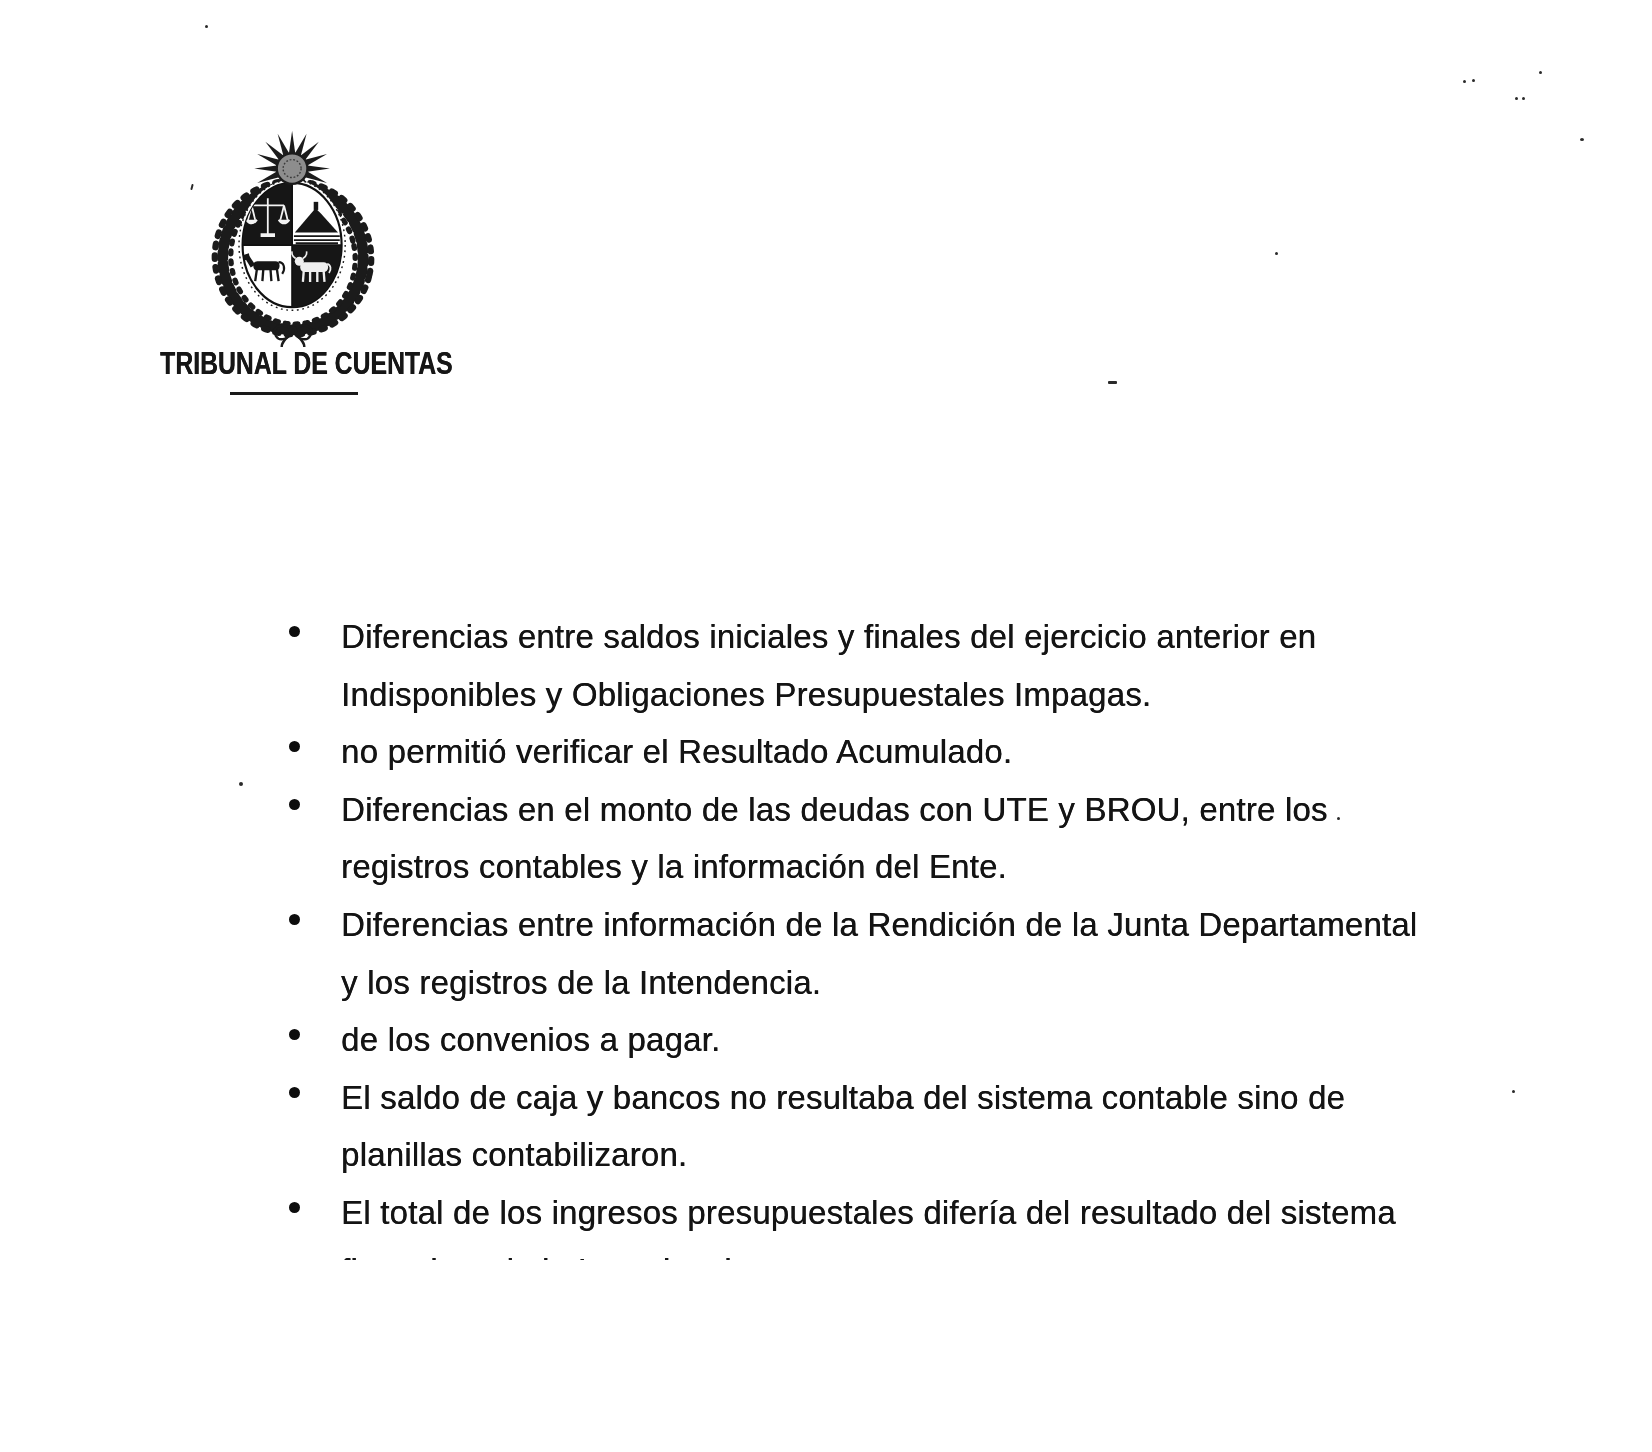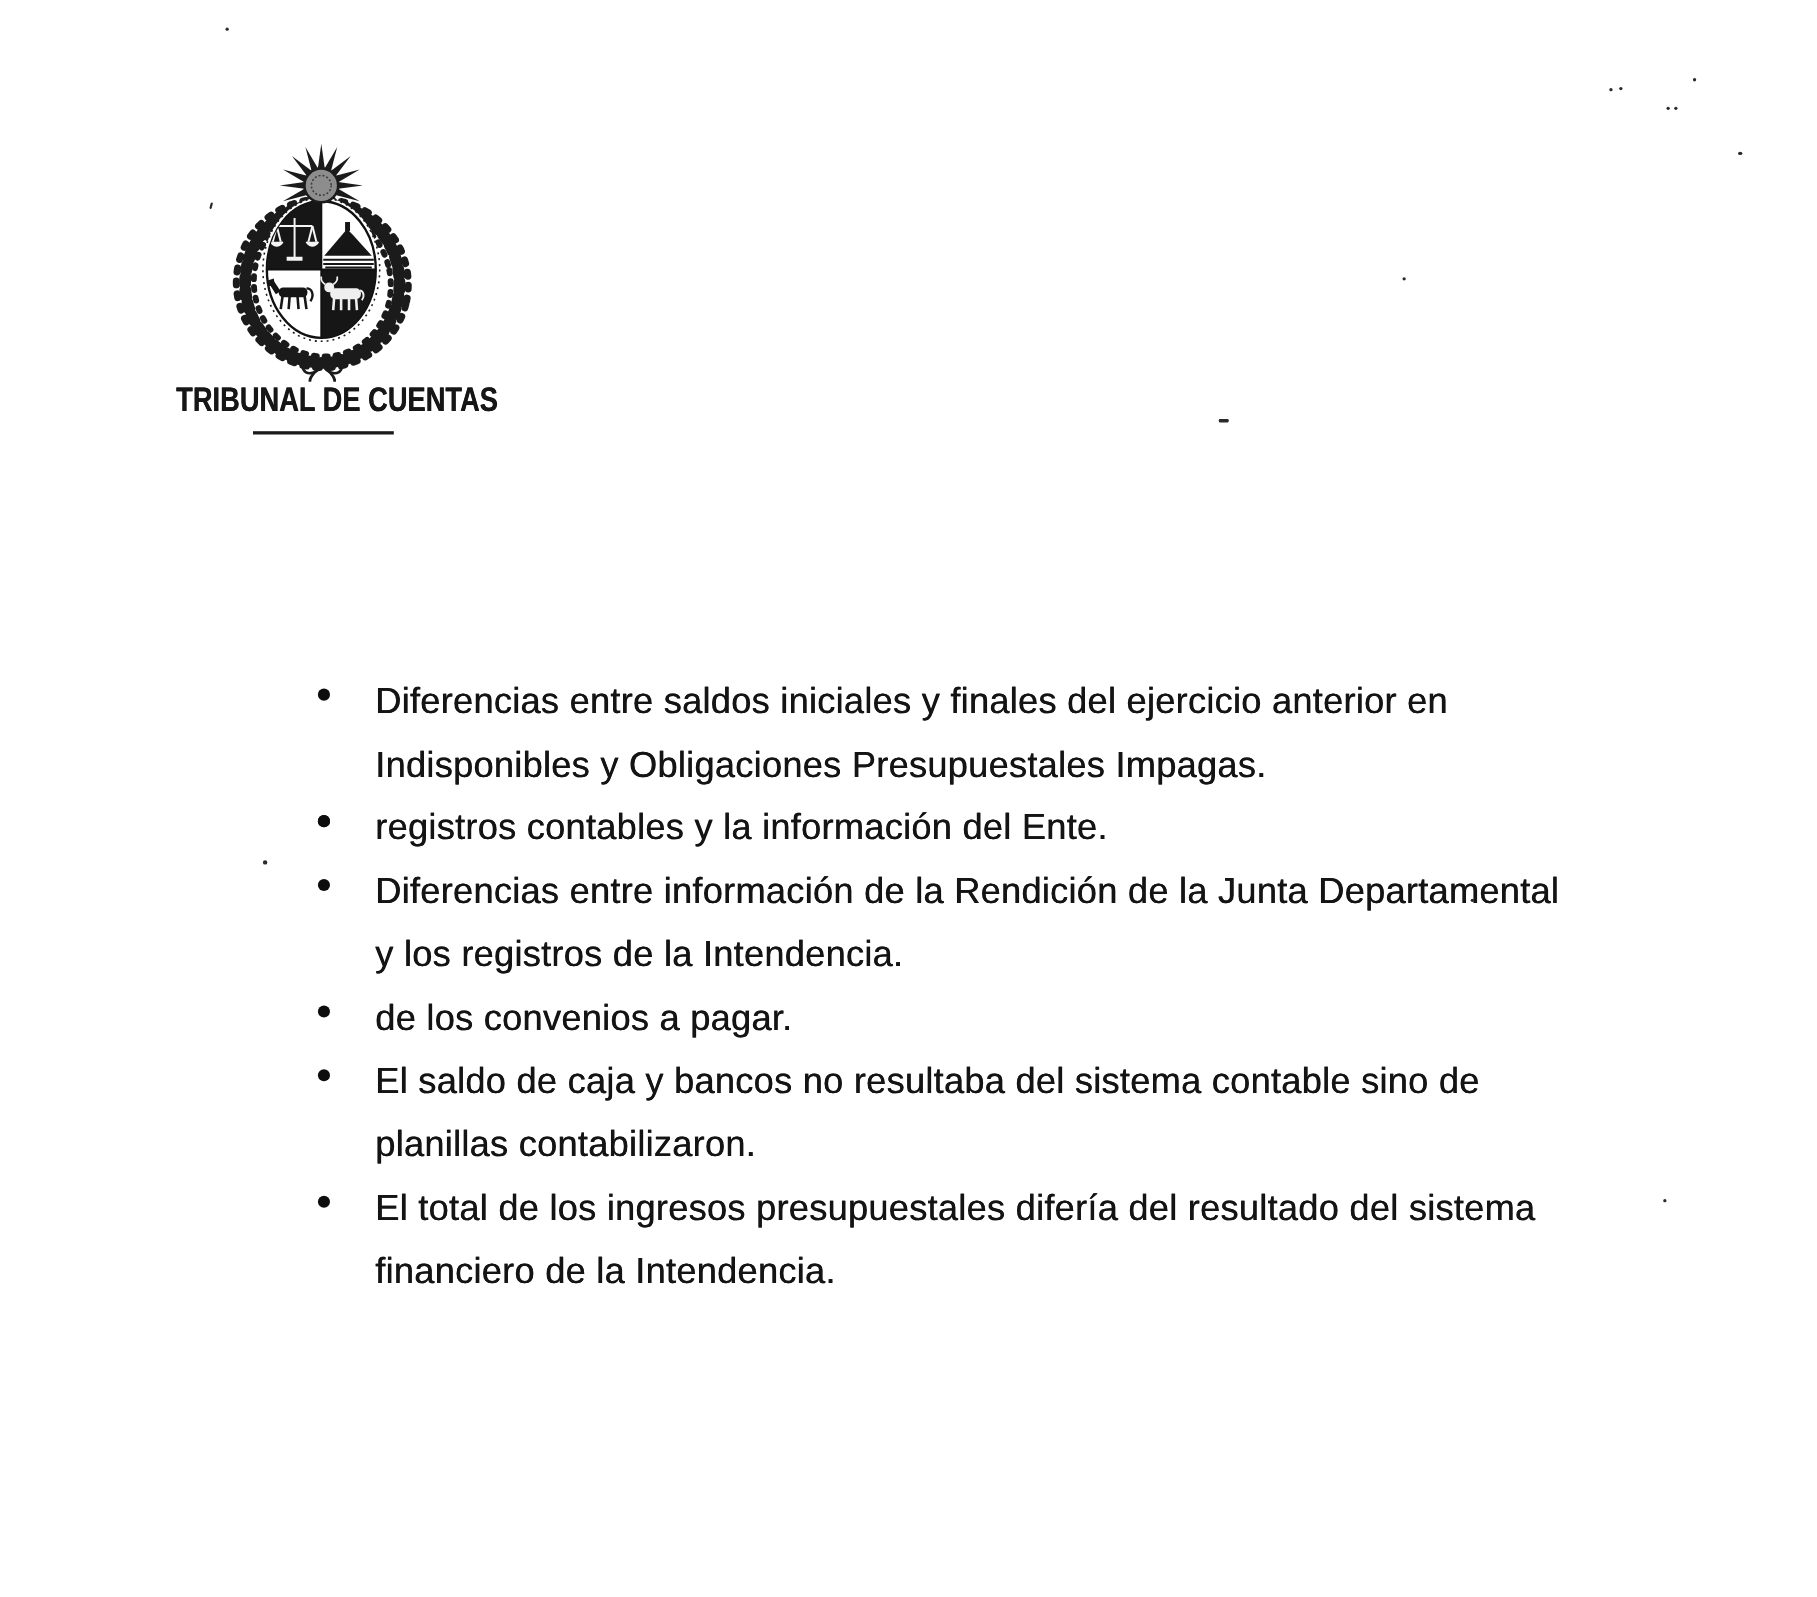--- a/index.html
+++ b/index.html
@@ -190,24 +190,26 @@
   <div class="bullets">
 
     <div class="item">
       <span class="dot"></span>
       <div class="b-line">Diferencias entre saldos iniciales y finales del ejercicio anterior en</div>
       <div class="b-line">Indisponibles y Obligaciones Presupuestales Impagas.</div>
     </div>
 
     <div class="item">
       <span class="dot"></span>
-    </div>
-
-    <div class="item">
-      <span class="dot"></span>
+      <div class="b-line">no permitió verificar el Resultado Acumulado.</div>
+    </div>
+
+    <div class="item">
+      <span class="dot"></span>
+      <div class="b-line">Diferencias en el monto de las deudas con UTE y BROU, entre los</div>
       <div class="b-line">registros contables y la información del Ente.</div>
     </div>
 
     <div class="item">
       <span class="dot"></span>
       <div class="b-line">Diferencias entre información de la Rendición de la Junta Departamental</div>
       <div class="b-line">y los registros de la Intendencia.</div>
     </div>
 
     <div class="item">

